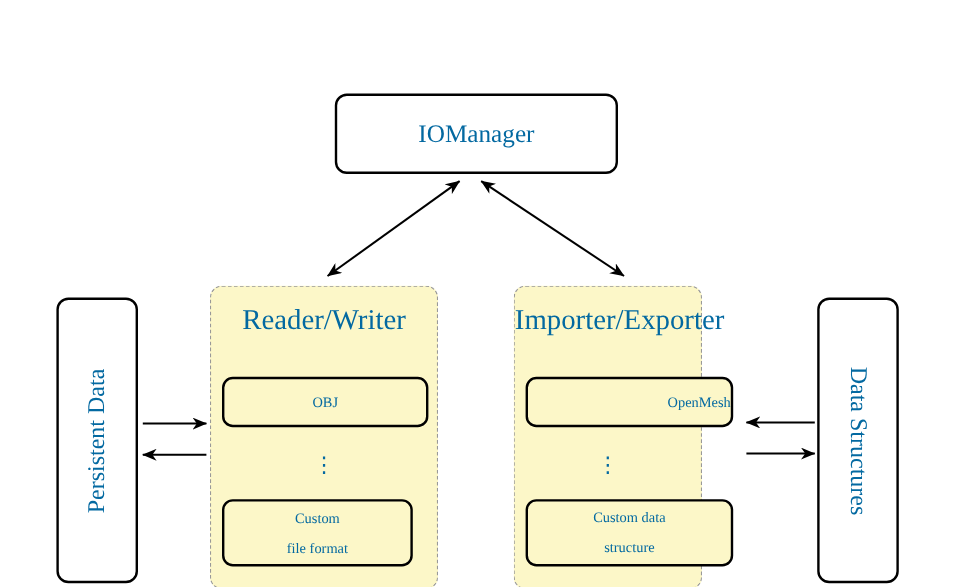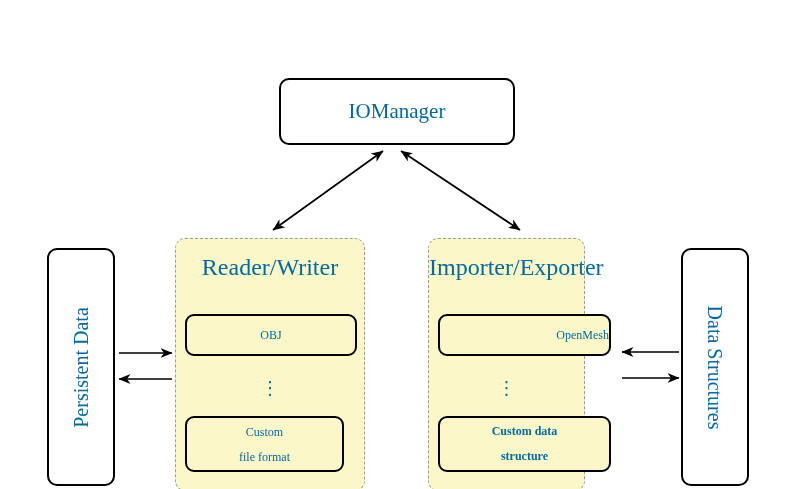--- a/index.html
+++ b/index.html
@@ -110,19 +110,19 @@
   </div>
 
   <div class="group" style="left:428px;top:200px;width:157px;height:253px;padding-left:36px;">
     <div class="group-title">Importer/Exporter</div>
     <div class="item" style="left:9px;top:75px;width:173px;height:42px;justify-content:flex-end;">
       <span>OpenMesh</span>
     </div>
     <div class="dots" style="top:122px;height:52px;">
       <span>⋮</span>
     </div>
-    <div class="item" style="left:9px;top:177px;width:173px;height:56px;font-weight:bold;">
+    <div class="item" style="left:9px;top:177px;width:173px;height:56px;">
       <span class="multiline">Custom data
 structure</span>
     </div>
   </div>
 
 </div>
 
 </body></html>

